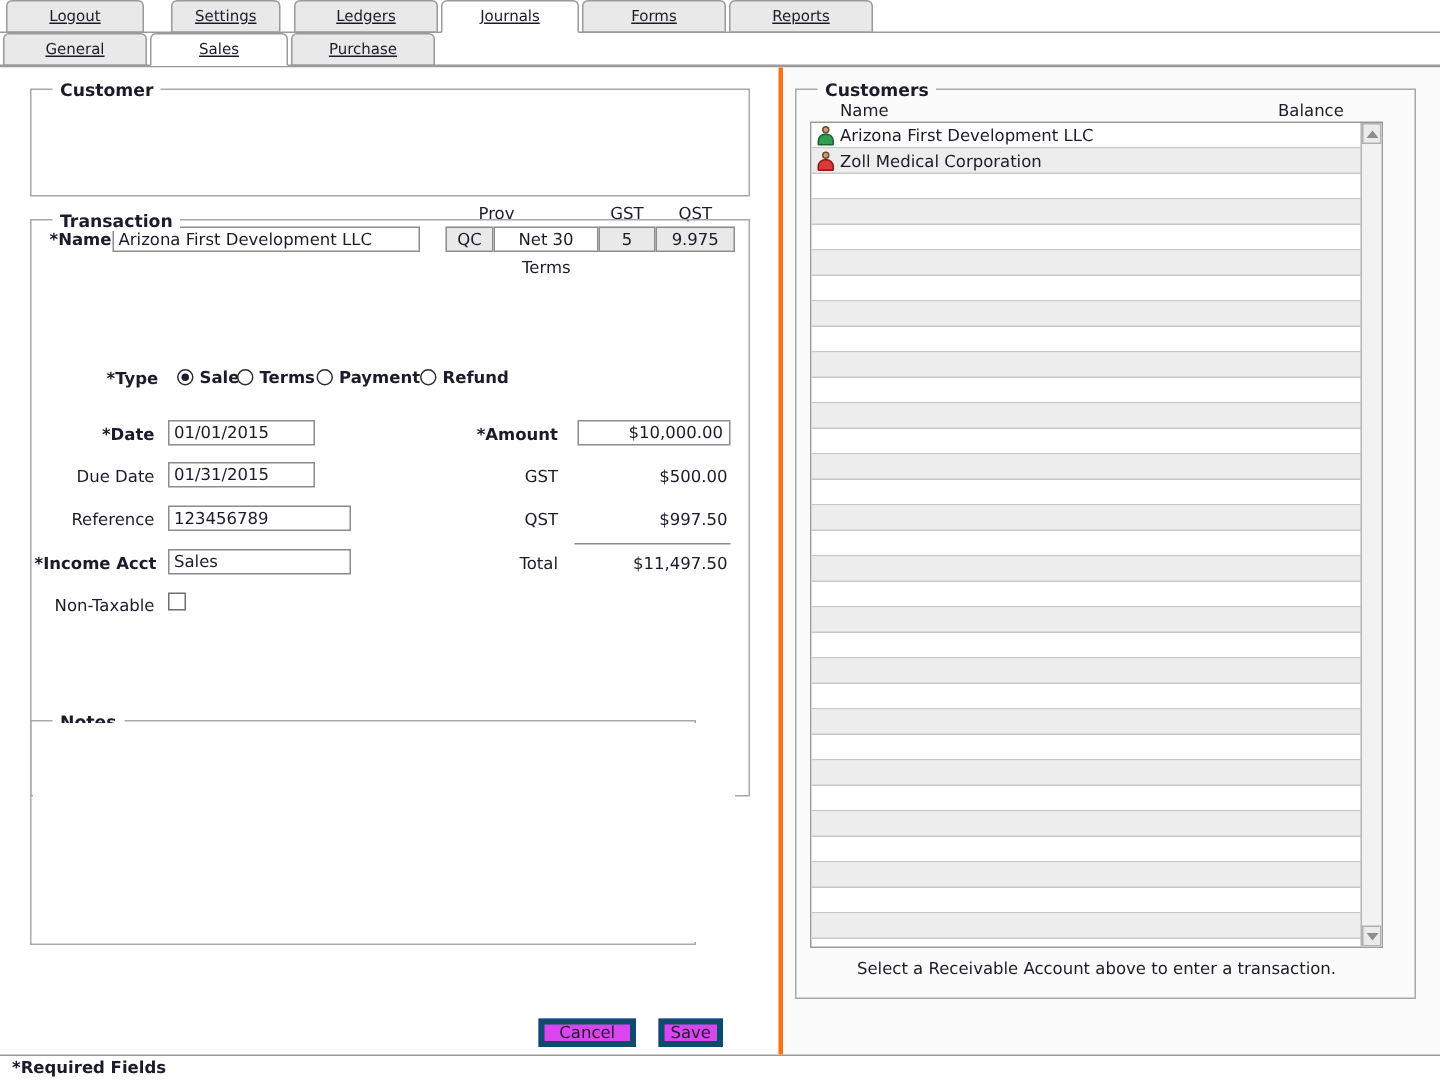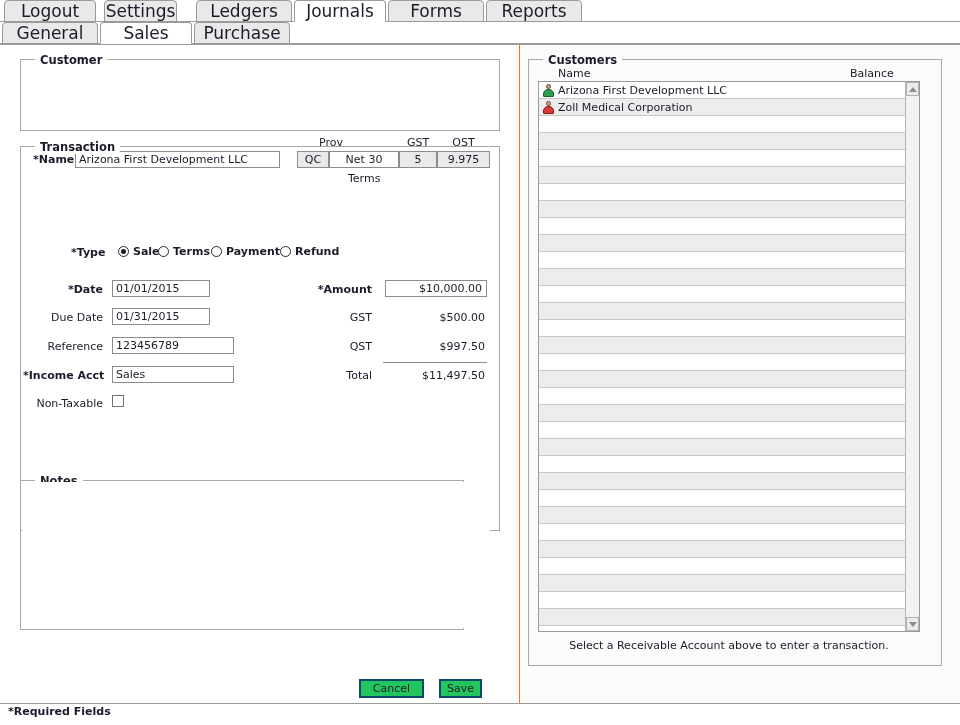--- a/index.html
+++ b/index.html
@@ -16,41 +16,42 @@
 
   
   .tabbar { position:absolute; left:0; height:22px; width:960px; }
   .tabbar .tabrow { position:relative; height:22px; }
   .tab {
     position:absolute; top:0; height:22px;
     background:#e9e9e9;
     border:1px solid #9a9a9a;
     border-radius:4px 4px 0 0;
     display:flex; align-items:center; justify-content:center;
-    font-size:17px; color:#1b1b2b;
+    font-size:10px; color:#1b1b2b;
     cursor:default;
+    text-decoration:underline;
   }
   .tab.active { background:#ffffff; border-bottom:1px solid #ffffff; z-index:3; }
   .tab-underline {
     position:absolute; left:0; height:1px; background:#9a9a9a; width:960px;
   }
 
   
   #content {
     position:absolute; left:0; top:44px; width:960px; height:659px;
     background:#ffffff;
     border-top:1px solid #9a9a9a;
   }
   #left-pane {
     position:absolute; left:0; top:0; width:519px; height:659px; background:#ffffff;
   }
   #right-pane {
     position:absolute; left:519px; top:0; width:441px; height:659px;
     background:#fbfbfb;
-    border-left:1px solid #f97316;
+    border-left:3px solid #f97316;
   }
 
   
   .group { position:absolute; border:1px solid #a8a8a8; background:transparent; }
   .group-title {
     position:absolute; top:-7px; left:14px;
     background:#ffffff; padding:0 5px;
     font-weight:bold; font-size:11.5px; color:#1b1b2b;
   }
   #right-pane .group-title { background:#fbfbfb; }
@@ -97,21 +98,21 @@
 
   
   #notes-area {
     position:absolute; left:1px; top:1px; width:468px; height:146px;
     border:0; resize:none; outline:none; background:#fff;
     font-family:"DejaVu Sans","Liberation Sans",sans-serif; font-size:11px;
   }
 
   
   .btn {
-    position:absolute; height:19px; border:2px solid #0c4a6e; background:#22c55e;
+    position:absolute; height:19px; border:4px solid #0c4a6e; background:#d946ef;
     display:flex; align-items:center; justify-content:center;
     font-size:11px; color:#1b1b2b; cursor:default;
     font-family:"DejaVu Sans","Liberation Sans",sans-serif;
   }
 
   
   #cust-list-frame {
     position:absolute; left:18px; top:36px; width:382px; height:551px;
     border:1px solid #9a9a9a; background:#ffffff; overflow:hidden;
   }
@@ -164,21 +165,21 @@
   #req-note { position:absolute; left:8px; top:705px; font-size:11px; font-weight:bold; }
 </style>
 </head>
 <body>
 
 <div id="app">
 
   <div class="tabbar" style="top:0;">
     <div class="tabrow" id="main-tabs">
         <div class="tab" style="left: 4px; width: 92px;">Logout</div>
-        <div class="tab" style="left: 104px; width: 73px;">Settings</div>
+        <div class="tab" style="left: 114px; width: 73px;">Settings</div>
         <div class="tab" style="left: 196px; width: 96px;">Ledgers</div>
         <div class="tab active" style="left: 294px; width: 92px;">Journals</div>
         <div class="tab" style="left: 388px; width: 96px;">Forms</div>
         <div class="tab" style="left: 486px; width: 96px;">Reports</div>
       </div>
     <div class="tab-underline" style="top:21px;"></div>
   </div>
 
   <div class="tabbar" style="top:22px;">
     <div class="tabrow" id="sub-tabs">

